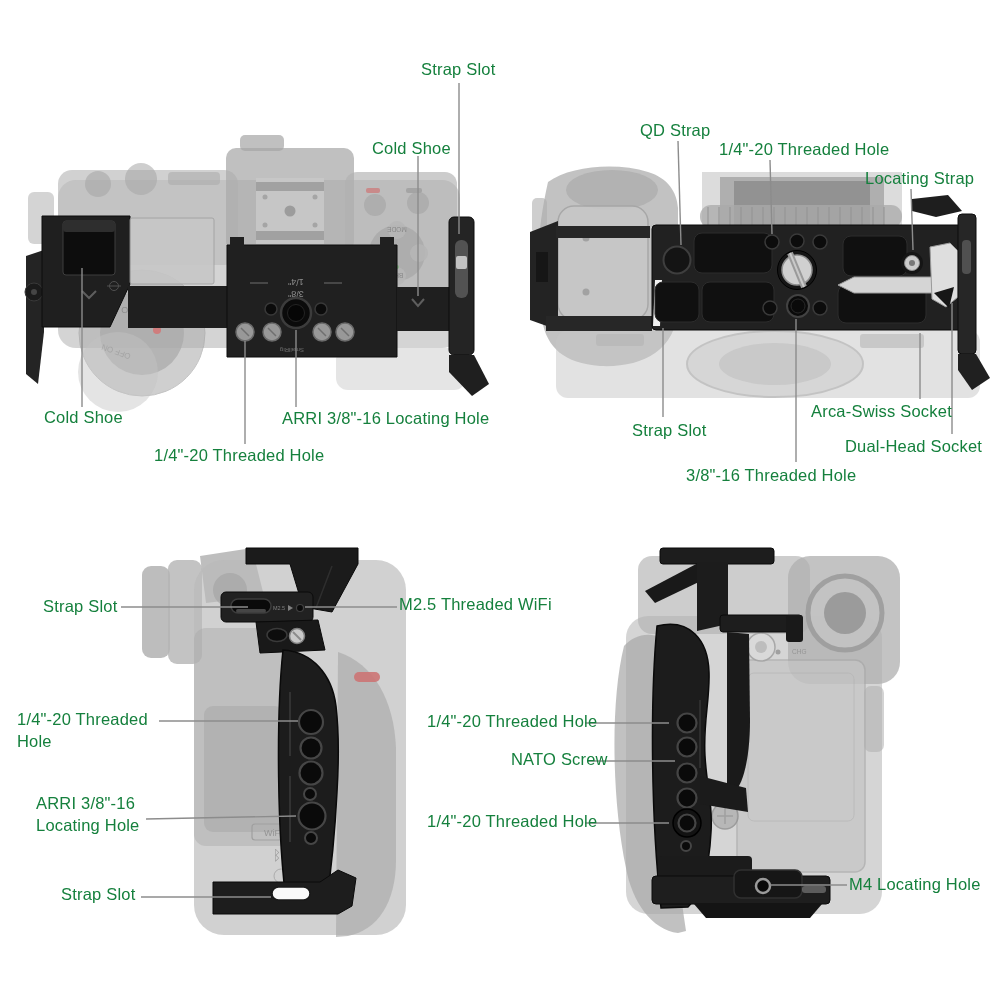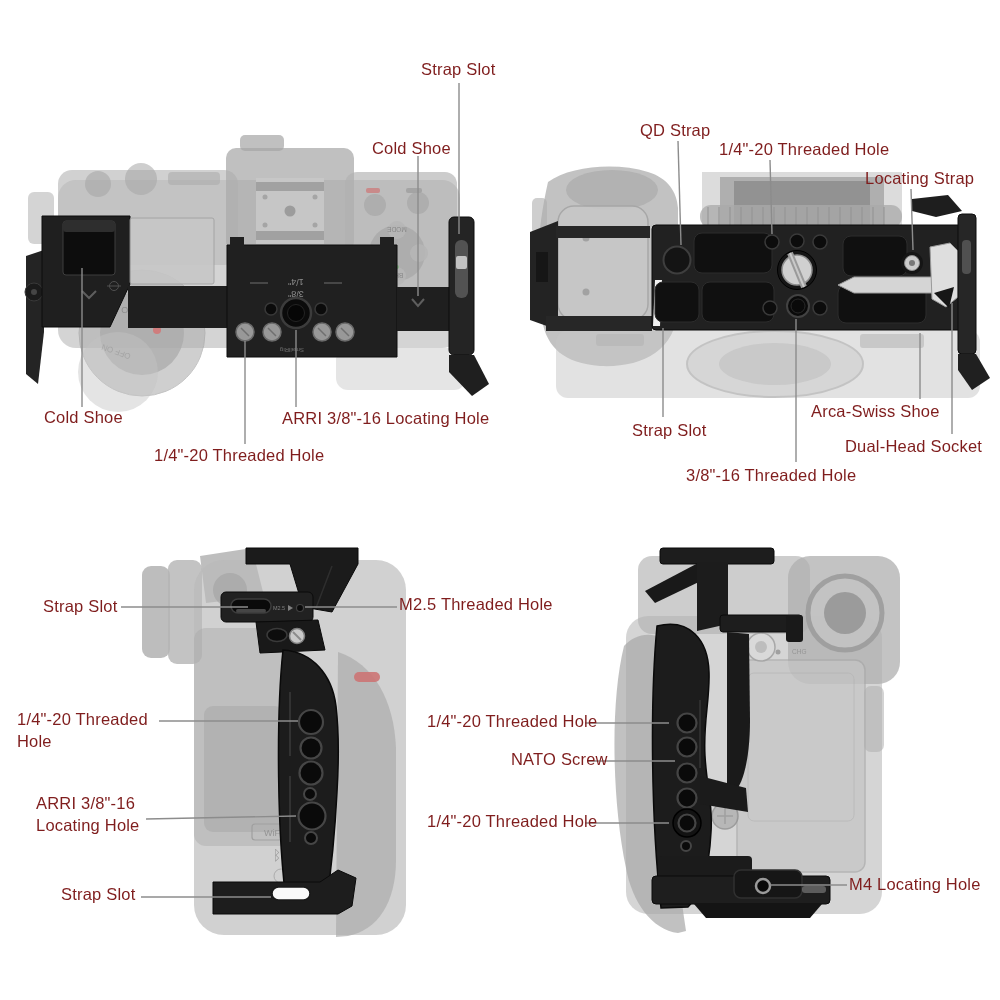--- a/index.html
+++ b/index.html
@@ -1,19 +1,19 @@
 <!DOCTYPE html>
 <html><head>
 <meta charset="utf-8">
 <style>
   html,body{margin:0;padding:0;background:#ffffff;}
   .stage{position:relative;width:1000px;height:1000px;background:#ffffff;overflow:hidden;
          font-family:"Liberation Sans",sans-serif;}
   .stage svg{position:absolute;left:0;top:0;}
-  .lbl{position:absolute;font-size:16.5px;line-height:21px;color:#7f1d1d;white-space:nowrap;
+  .lbl{position:absolute;font-size:16.5px;line-height:21px;color:#15803d;white-space:nowrap;
        letter-spacing:.2px;}
   .lbl.wrap{white-space:normal;line-height:22px;}
   svg text{font-family:"Liberation Sans",sans-serif;}
 </style>
 </head>
 <body>
 
 <div class="stage">
 
 <svg width="1000" height="1000" viewBox="0 0 1000 1000">
@@ -295,26 +295,26 @@
   <div class="lbl" style="left:421px;top:59px">Strap Slot</div>
   <div class="lbl" style="left:372px;top:138px">Cold Shoe</div>
   <div class="lbl" style="left:44px;top:407px">Cold Shoe</div>
   <div class="lbl" style="left:282px;top:408px">ARRI 3/8"-16 Locating Hole</div>
   <div class="lbl" style="left:154px;top:445px">1/4"-20 Threaded Hole</div>
 
   <div class="lbl" style="left:640px;top:120px">QD Strap</div>
   <div class="lbl" style="left:719px;top:139px">1/4"-20 Threaded Hole</div>
   <div class="lbl" style="left:865px;top:168px">Locating Strap</div>
   <div class="lbl" style="left:632px;top:420px">Strap Slot</div>
-  <div class="lbl" style="left:811px;top:401px">Arca-Swiss Shoe</div>
+  <div class="lbl" style="left:811px;top:401px">Arca-Swiss Socket</div>
   <div class="lbl" style="left:845px;top:436px">Dual-Head Socket</div>
   <div class="lbl" style="left:686px;top:465px">3/8"-16 Threaded Hole</div>
 
   <div class="lbl" style="left:43px;top:596px">Strap Slot</div>
-  <div class="lbl" style="left:399px;top:594px">M2.5 Threaded Hole</div>
+  <div class="lbl" style="left:399px;top:594px">M2.5 Threaded WiFi</div>
   <div class="lbl wrap" style="left:17px;top:708px;width:158px">1/4"-20 Threaded Hole</div>
   <div class="lbl wrap" style="left:36px;top:792px;width:140px">ARRI 3/8"-16 Locating Hole</div>
   <div class="lbl" style="left:61px;top:884px">Strap Slot</div>
 
   <div class="lbl" style="left:427px;top:711px">1/4"-20 Threaded Hole</div>
   <div class="lbl" style="left:511px;top:749px">NATO Screw</div>
   <div class="lbl" style="left:427px;top:811px">1/4"-20 Threaded Hole</div>
   <div class="lbl" style="left:849px;top:874px">M4 Locating Hole</div>
 </div>
 

